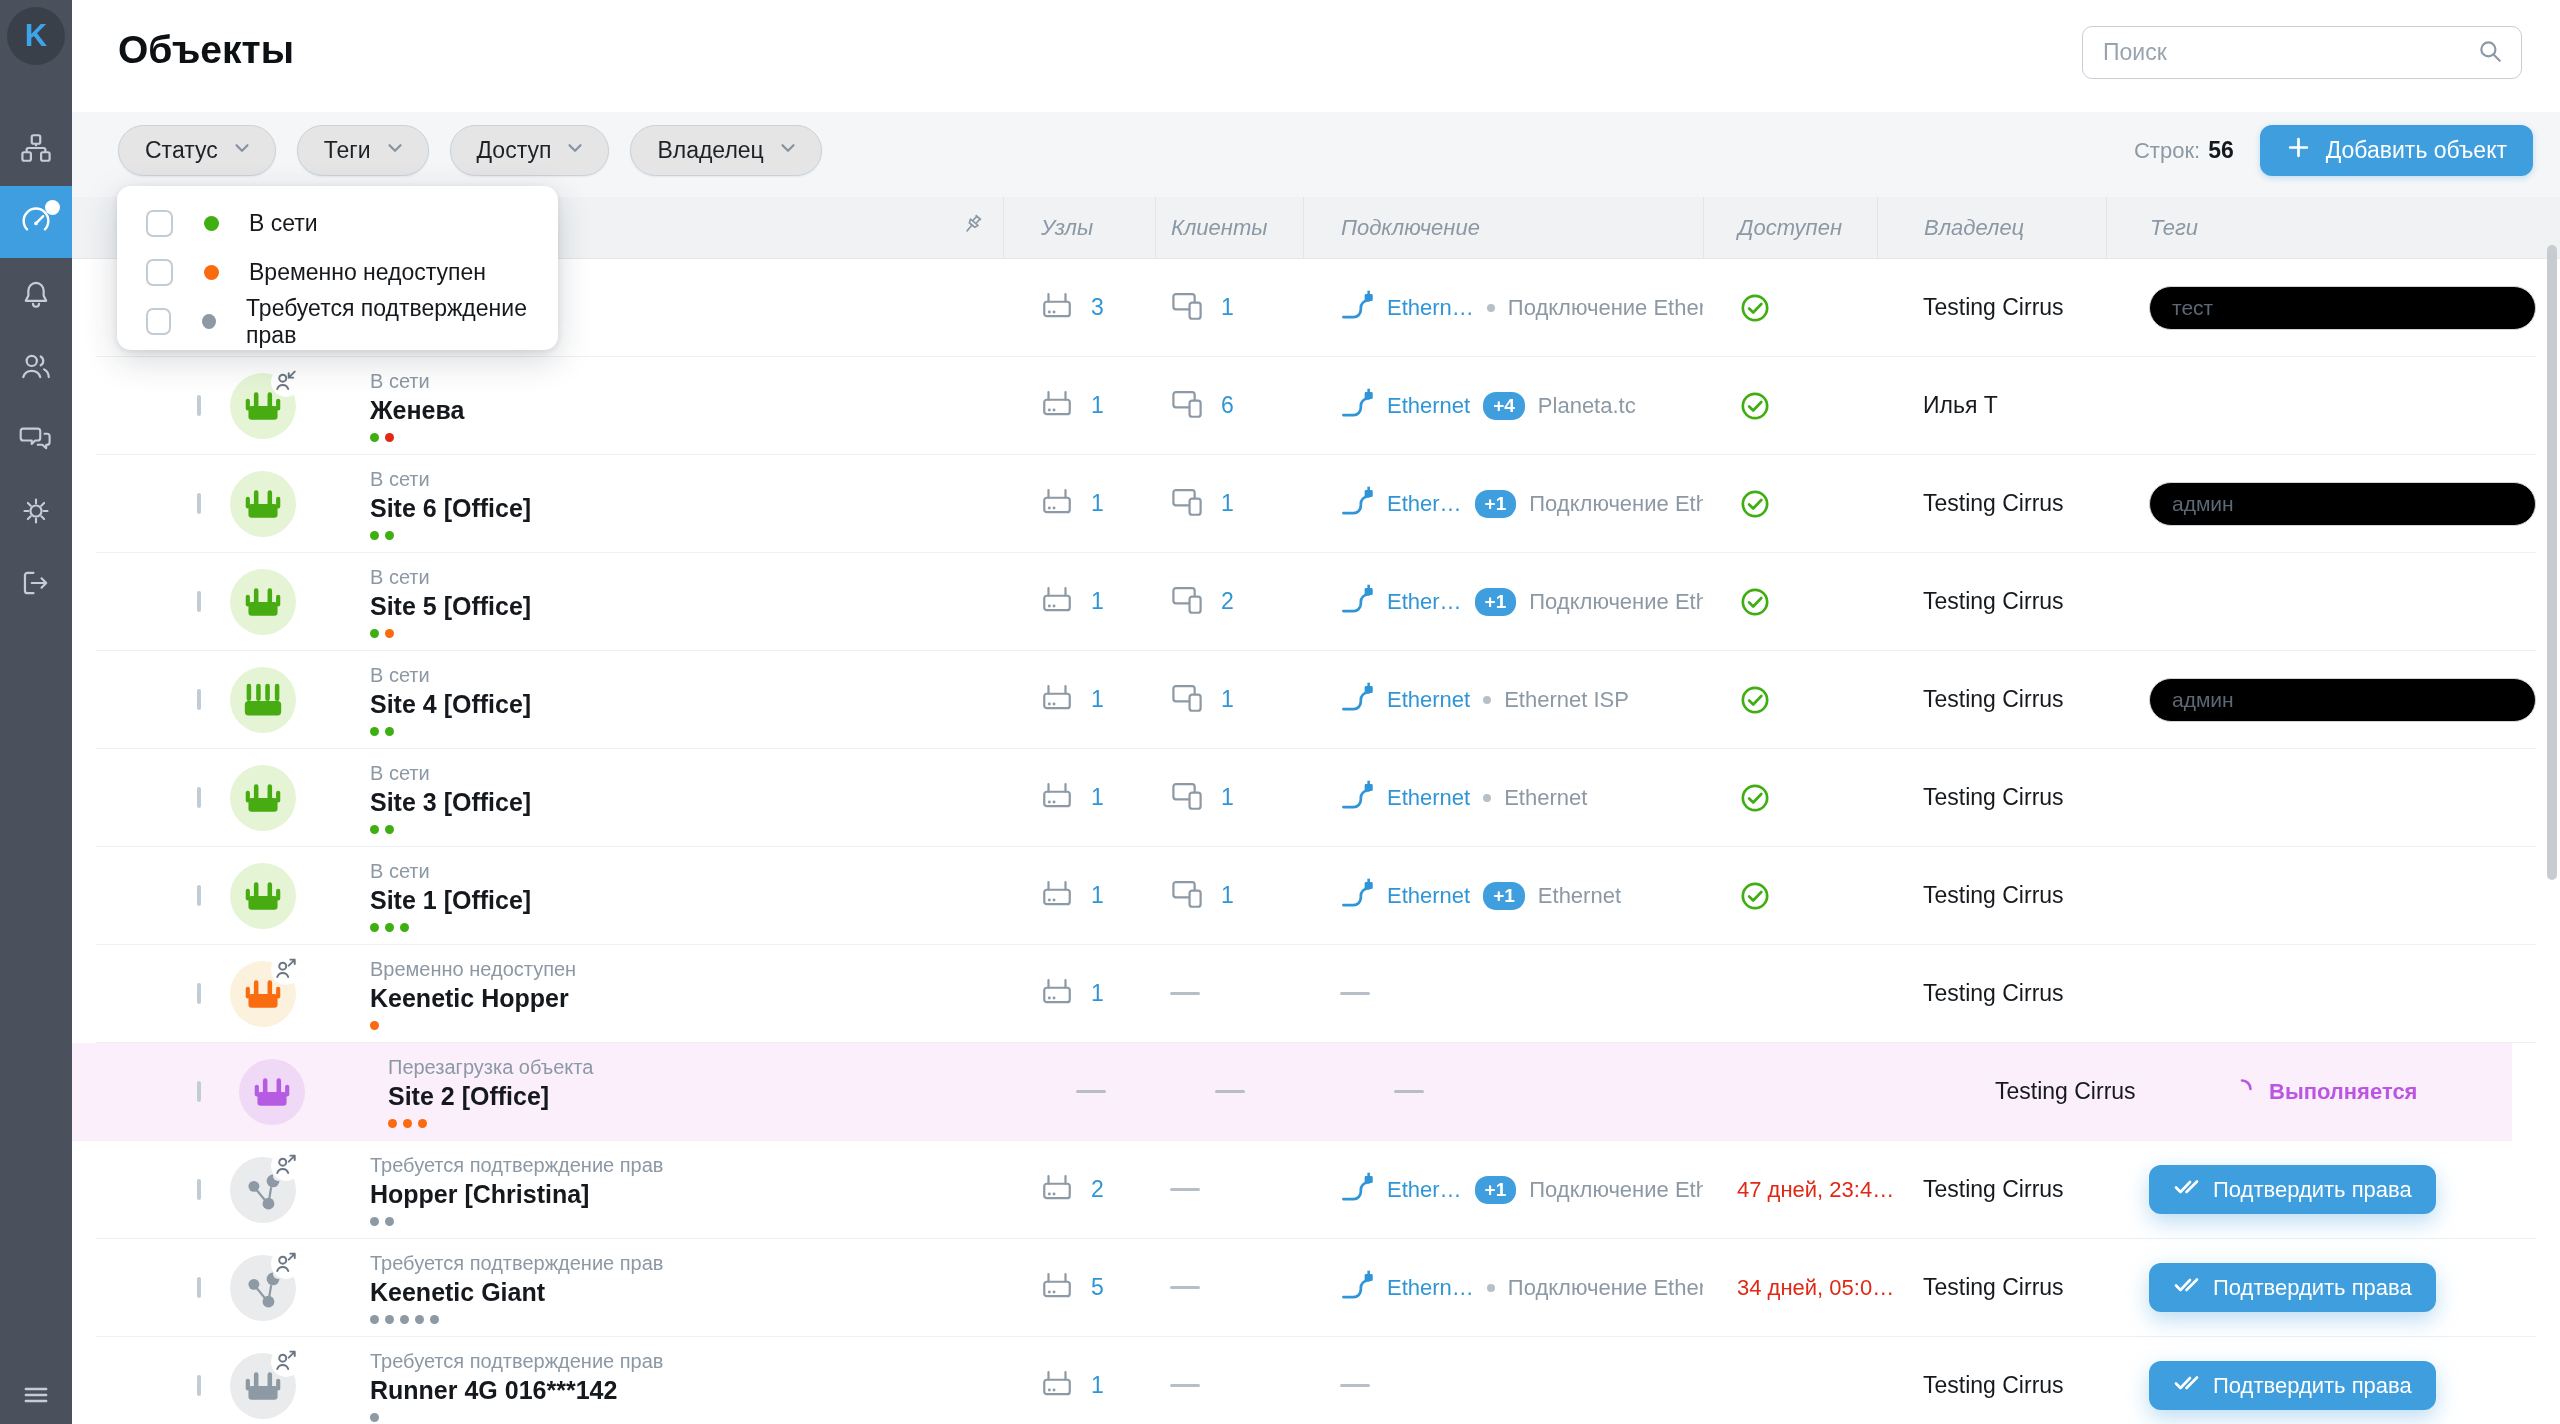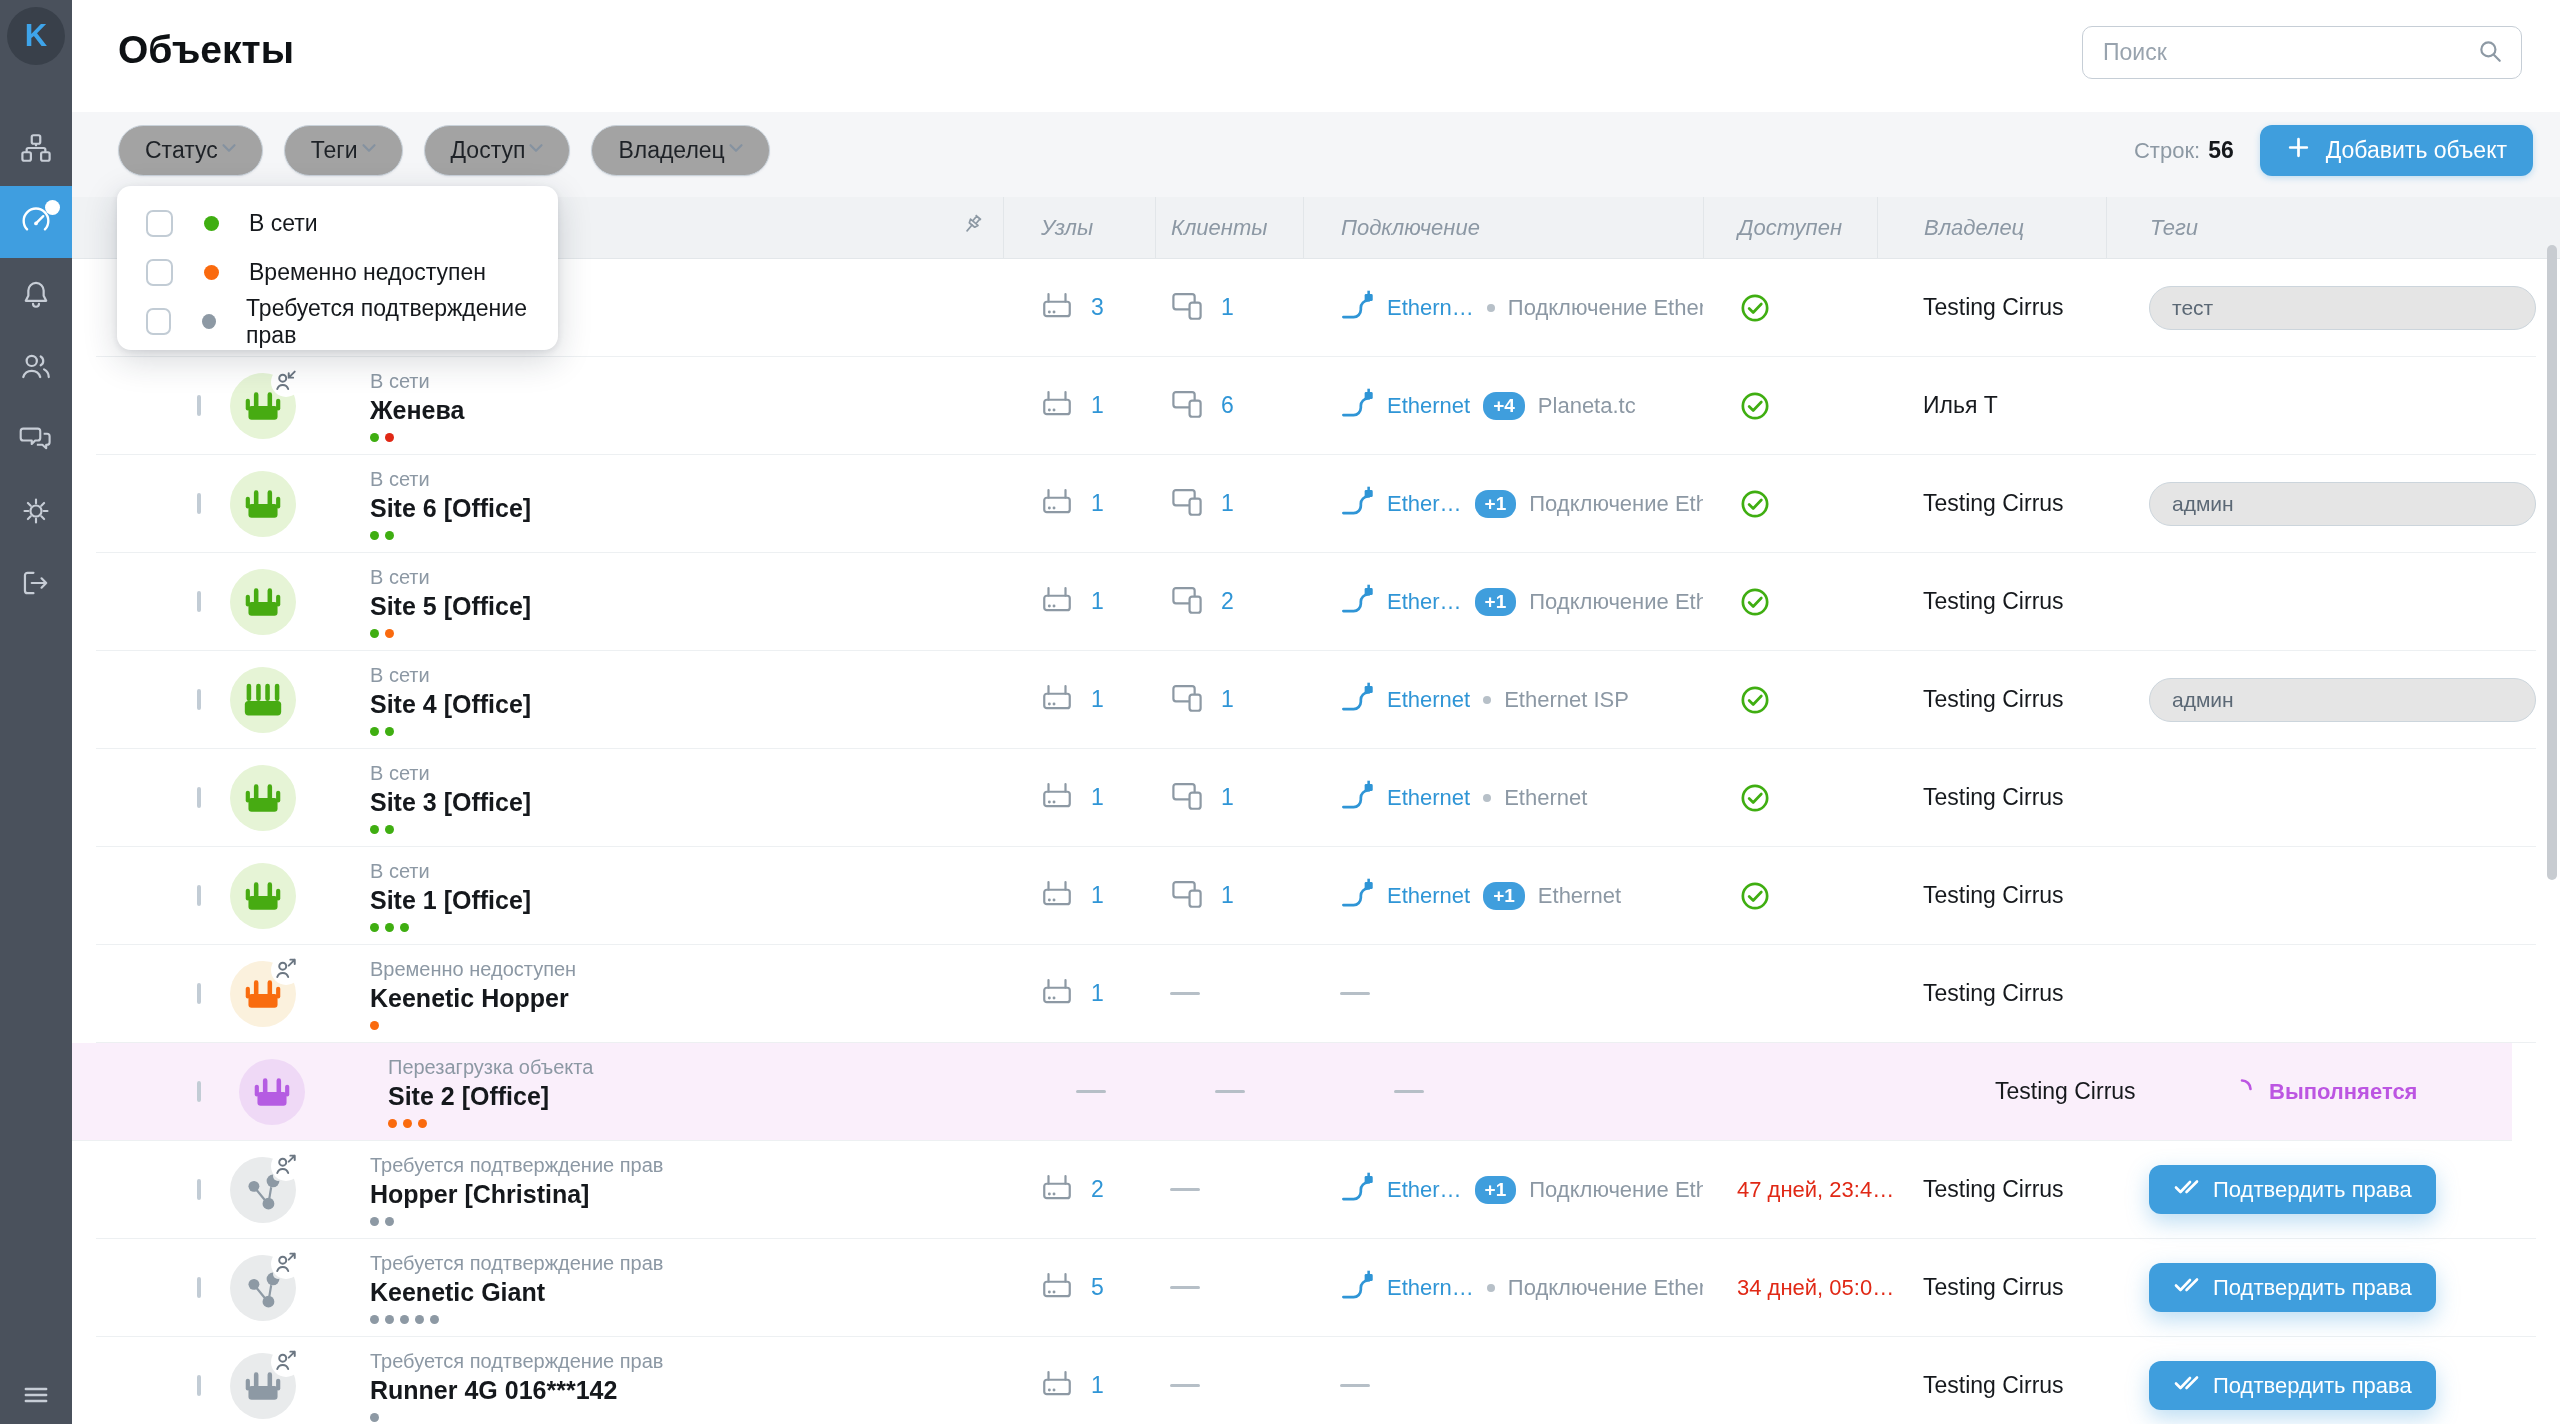--- a/index.html
+++ b/index.html
@@ -20,22 +20,22 @@
   .page-title{position:absolute;left:118px;top:28px;font-size:39px;font-weight:bold;color:#0e1114;z-index:5;}
   .search{position:absolute;left:2082px;top:26px;width:440px;height:53px;border:1.5px solid #c6ced6;border-radius:10px;
           background:#fff;display:flex;align-items:center;padding:0 18px;box-sizing:border-box;z-index:5;}
   .search input{flex:1;border:none;outline:none;font-size:23px;font-family:"Liberation Sans",sans-serif;color:#16191d;background:transparent;}
   .search input::placeholder{color:#98a3ae;}
   .search svg{width:26px;height:26px;flex:0 0 auto;}
 
   
   .filter-band{position:absolute;left:72px;top:112px;width:2488px;height:85px;background:#f5f6f8;}
   .chips{position:absolute;left:118px;top:125px;display:flex;gap:21px;z-index:5;}
-  .chip{height:51px;border:1.5px solid #c9d2da;border-radius:26px;background:#a3a3a3;display:flex;align-items:center;
-        padding:0 22px 0 26px;font-size:23px;color:#1e2227;box-shadow:0 1px 2px rgba(40,60,80,.07);box-sizing:border-box;}
+  .chip{height:51px;border:1.5px solid #c9d2da;border-radius:26px;background:#e5e5e5;display:flex;align-items:center;
+        gap:13px;padding:0 22px 0 26px;font-size:23px;color:#1e2227;box-shadow:0 1px 2px rgba(40,60,80,.07);box-sizing:border-box;}
   .chip svg{width:22px;height:22px;}
   .rows-area{position:absolute;right:27px;top:125px;display:flex;align-items:center;gap:26px;z-index:5;}
   .rows-count{font-size:22px;color:#8d99a4;}
   .rows-count b{color:#15181c;margin-left:8px;font-size:23px;}
   .add-btn{height:51px;border-radius:12px;background:#3f9edd;color:#fff;font-size:23px;display:flex;align-items:center;
            gap:15px;padding:0 26px;border:none;font-family:"Liberation Sans",sans-serif;box-shadow:0 2px 6px rgba(63,158,221,.3);}
   .add-btn svg{width:25px;height:25px;}
 
   
   .grid-cols{display:grid;grid-template-columns:134px 90px 630px 53px 152px 148px 400px 174px 229px 430px;}
@@ -73,21 +73,21 @@
   .conn-cell svg{width:34px;height:34px;flex:0 0 auto;}
   .conn-a{font-size:22px;color:#2f95d6;}
   .conn-b{font-size:22px;color:#8c98a4;}
   .bullet{width:8px;height:8px;border-radius:50%;background:#b7c0c8;flex:0 0 auto;}
   .plusbadge{background:#3f9edd;color:#fff;font-size:19px;font-weight:bold;border-radius:13px;padding:3px 10px;}
   .dash{width:30px;height:3px;border-radius:2px;background:#b6bfc7;}
   .ok-icon svg{width:36px;height:36px;display:block;}
   .expires{font-size:22px;color:#e02815;white-space:nowrap;}
   .owner-text{font-size:23px;color:#16191d;}
   .tagpill{height:44px;border:1.5px solid #ccd5dc;border-radius:23px;display:flex;align-items:center;
-           padding:0 22px;font-size:21px;color:#5b6875;background:#e5e5e5;box-sizing:border-box;}
+           padding:0 22px;font-size:21px;color:#5b6875;background:#000000;box-sizing:border-box;}
   .running{display:flex;align-items:center;gap:15px;color:#bc55e2;font-size:22px;font-weight:bold;}
   .running svg{width:24px;height:24px;}
   .confirm-btn{height:49px;border-radius:12px;background:#3f9edd;color:#fff;font-size:22px;border:none;
                display:flex;align-items:center;gap:13px;padding:0 24px;font-family:"Liberation Sans",sans-serif;
                box-shadow:0 8px 22px rgba(63,158,221,.35);}
   .confirm-btn svg{width:27px;height:22px;}
 
   
   .dropdown{position:absolute;left:117px;top:186px;width:441px;height:164px;background:#fff;border-radius:14px;
             box-shadow:0 10px 34px rgba(30,40,55,.18), 0 2px 6px rgba(30,40,55,.10);z-index:50;padding-top:13px;box-sizing:border-box;}

